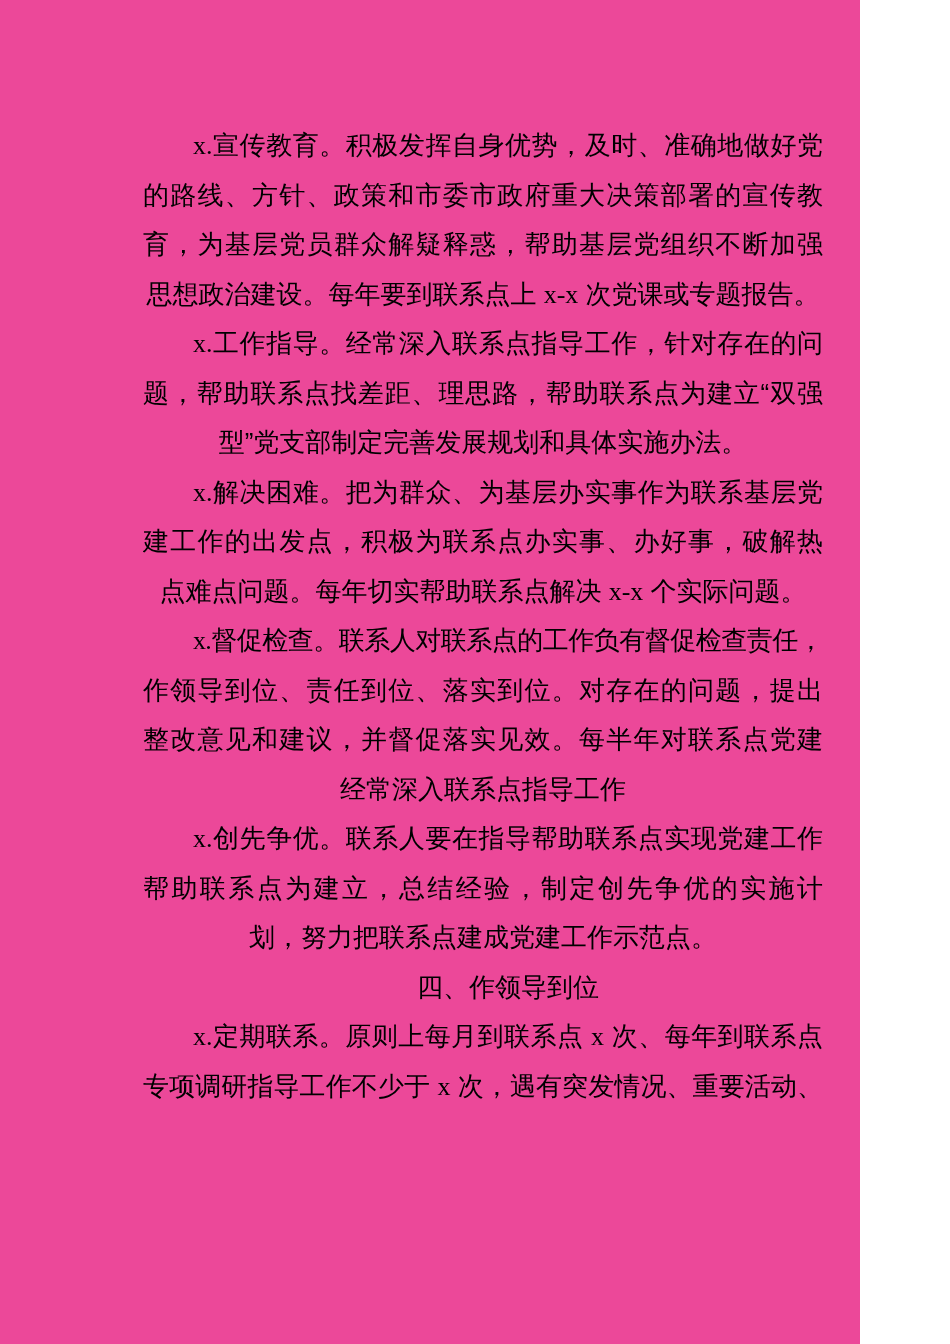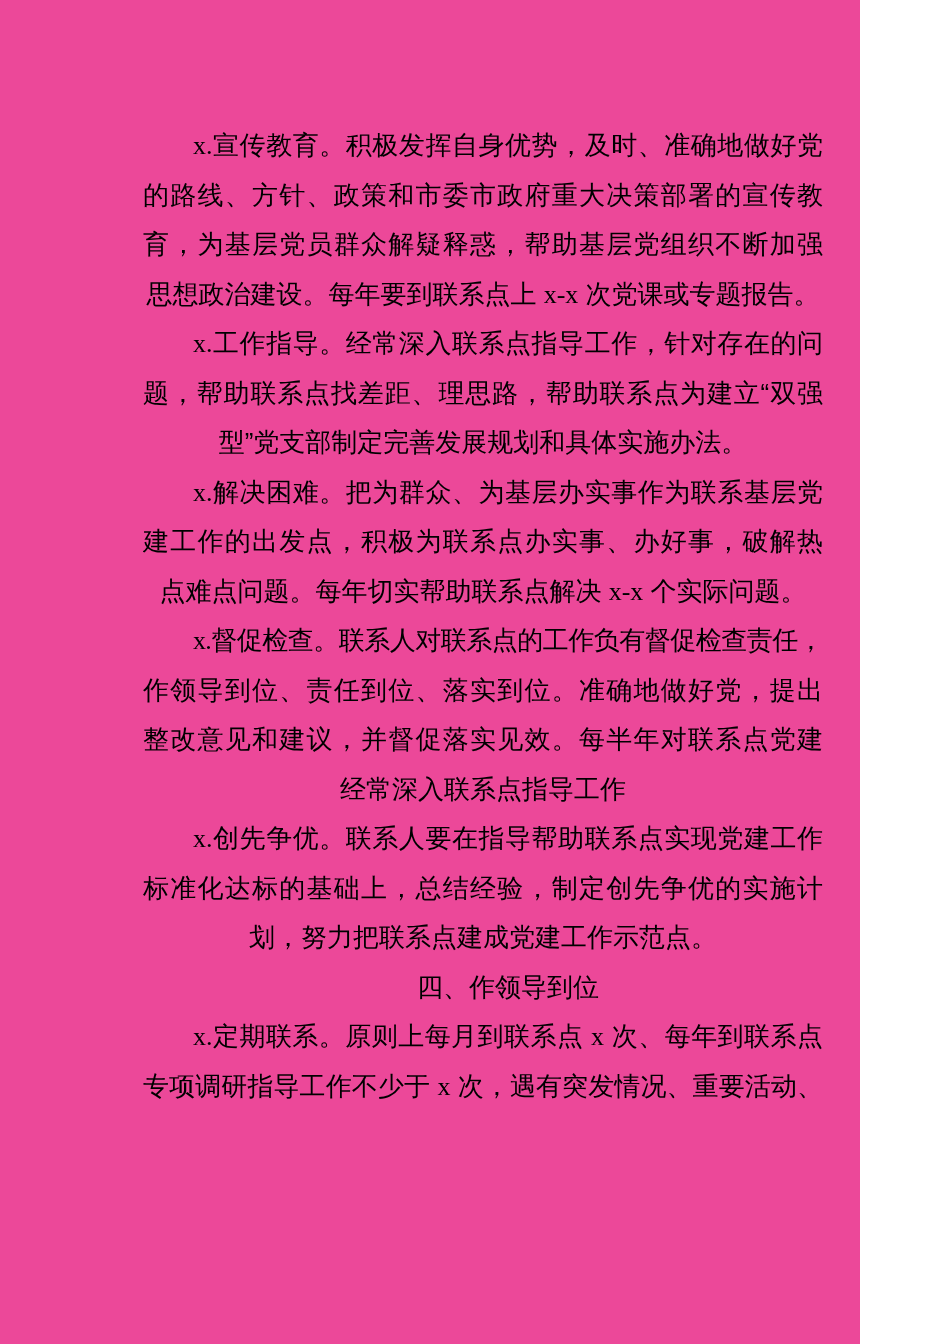--- a/index.html
+++ b/index.html
@@ -56,27 +56,27 @@
         <div class="line justify">题，帮助联系点找差距、理思路，帮助联系点为建立“双强</div>
         <div class="line">型”党支部制定完善发展规划和具体实施办法。</div>
       </div>
       <div class="block">
         <div class="line indent justify"><span class="latin">x.</span>解决困难。把为群众、为基层办实事作为联系基层党</div>
         <div class="line justify">建工作的出发点，积极为联系点办实事、办好事，破解热</div>
         <div class="line">点难点问题。每年切实帮助联系点解决 <span class="latin">x-x</span> 个实际问题。</div>
       </div>
       <div class="block">
         <div class="line indent justify tight"><span class="latin">x.</span>督促检查。联系人对联系点的工作负有督促检查责任，</div>
-        <div class="line justify">作领导到位、责任到位、落实到位。准确地做好党，提出</div>
+        <div class="line justify">作领导到位、责任到位、落实到位。对存在的问题，提出</div>
         <div class="line justify">整改意见和建议，并督促落实见效。每半年对联系点党建</div>
         <div class="line">经常深入联系点指导工作</div>
       </div>
       <div class="block">
         <div class="line indent justify"><span class="latin">x.</span>创先争优。联系人要在指导帮助联系点实现党建工作</div>
-        <div class="line justify">标准化达标的基础上，总结经验，制定创先争优的实施计</div>
+        <div class="line justify">帮助联系点为建立，总结经验，制定创先争优的实施计</div>
         <div class="line">划，努力把联系点建成党建工作示范点。</div>
       </div>
       <div class="block">
         <div class="line indent">四、作领导到位</div>
       </div>
       <div class="block">
         <div class="line indent justify"><span class="latin">x.</span>定期联系。原则上每月到联系点 <span class="latin">x</span> 次、每年到联系点</div>
         <div class="line justify">专项调研指导工作不少于 <span class="latin">x</span> 次，遇有突发情况、重要活动、</div>
       </div>
     </div>

